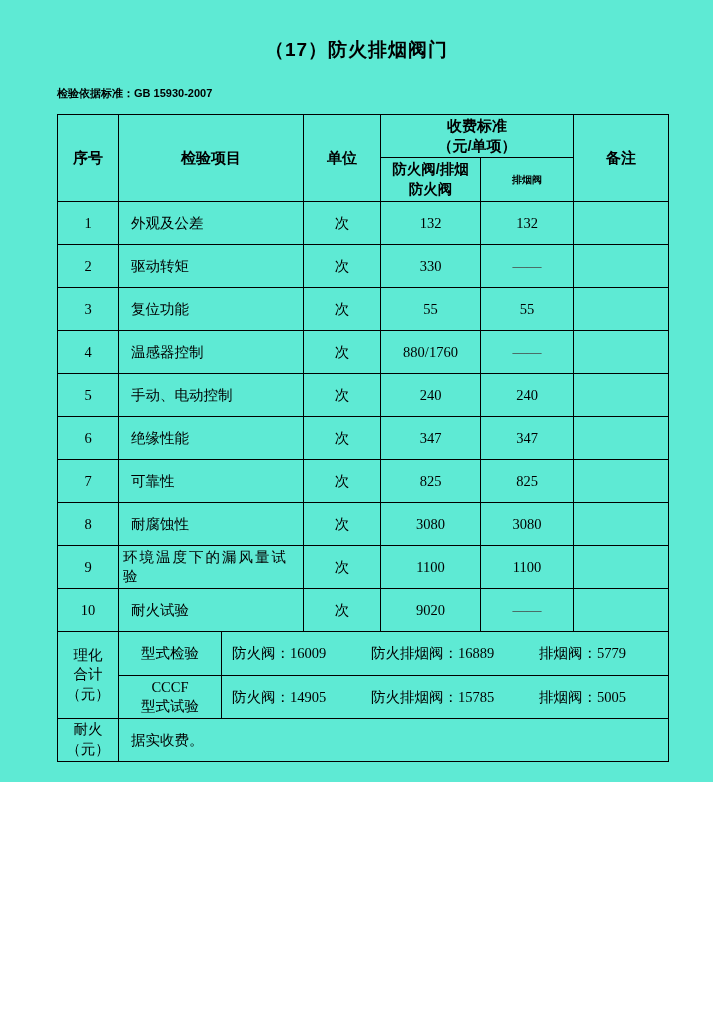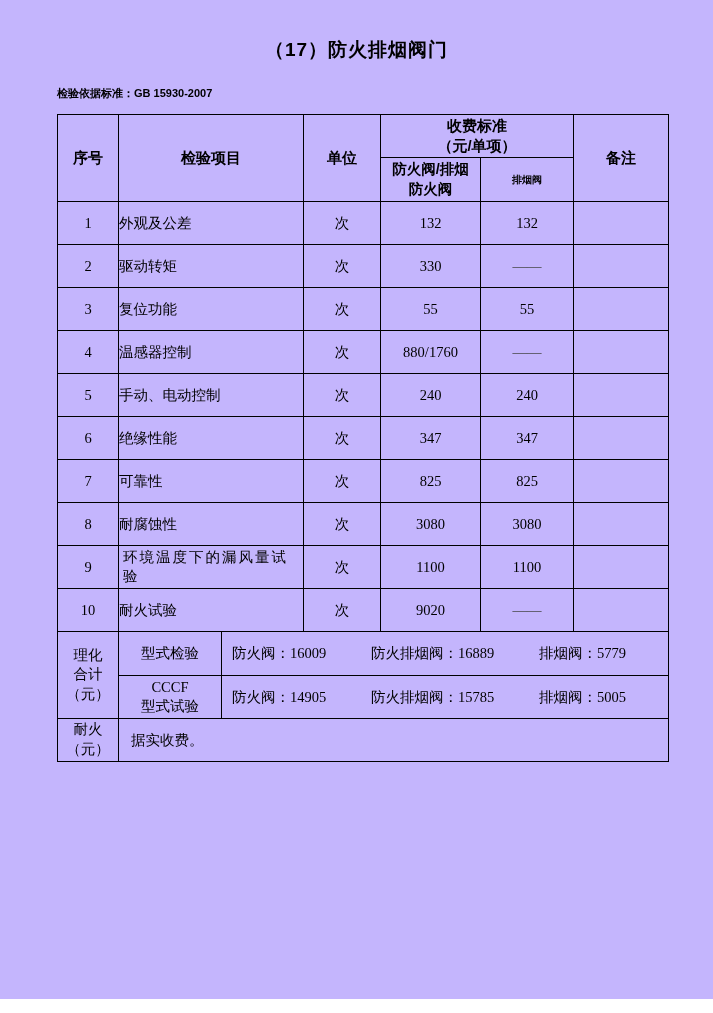--- a/index.html
+++ b/index.html
@@ -1,21 +1,21 @@
 <!DOCTYPE html>
 <html><head>
 <meta charset="utf-8">
 <style>
   html,body { margin:0; padding:0; background:#fff; }
   body {
     width:713px; height:1013px;
     font-family:"Liberation Serif", serif;
     color:#000;
   }
-  .page { position:relative; width:713px; height:999px; overflow:hidden; background:#c4b5fd; }
+  .page { position:relative; width:713px; height:782px; overflow:hidden; background:#5eead4; }
 
   .title {
     padding-top:37px;
     text-align:center;
     font-size:19px;
     font-weight:bold;
     font-family:"Liberation Sans", sans-serif;
     letter-spacing:1px;
   }
   .standard {
@@ -32,21 +32,21 @@
     border:1px solid #000;
     padding:0;
     font-size:14.5px;
     vertical-align:middle;
     overflow:hidden;
   }
   th { font-weight:bold; font-size:15px; font-family:"Liberation Sans", sans-serif;margin-top:42px; }
   .pre { white-space:pre-line; line-height:1.32; }
 
   .c-center { text-align:center; }
-  .c-item { text-align:left; padding-left:0; line-height:1.3; }
+  .c-item { text-align:left; padding-left:12px; line-height:1.3; }
   .ls { letter-spacing:2px; padding-left:4px; }
   .dash { color:#444; }
 
   tr.h42 > td, tr.h42 > th { height:42px; }
   tr.h43 > td, tr.h43 > th { height:43px; }
 
   .sumlabel { text-align:center; line-height:1.35; }
   .sumtype { text-align:center; line-height:1.3; }
   .sumvals {
     display:flex;

